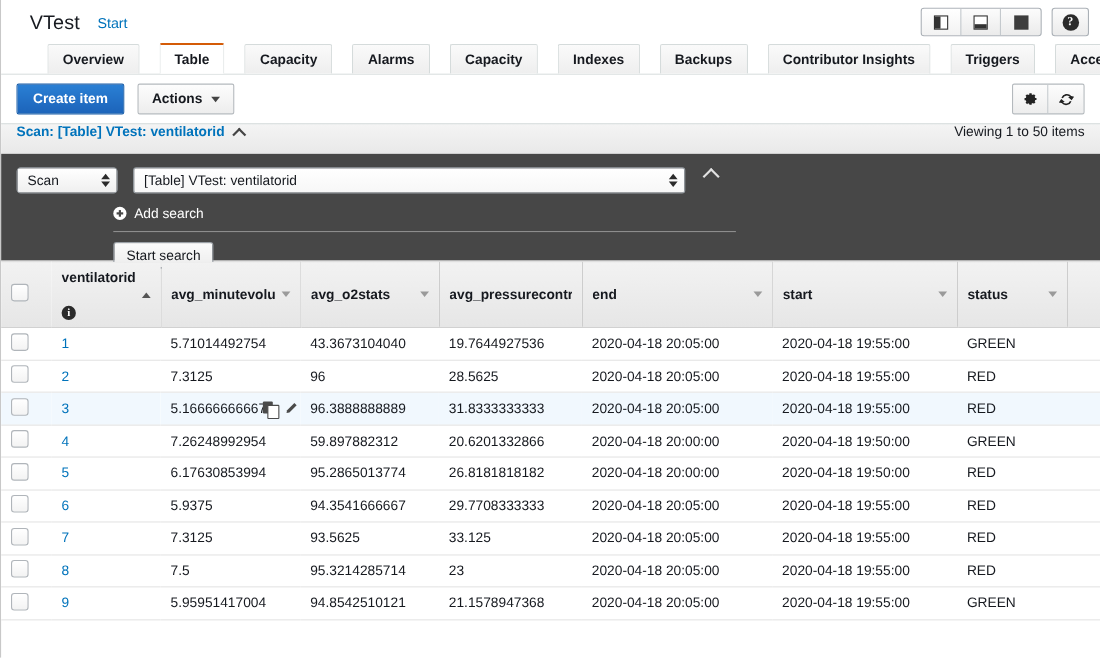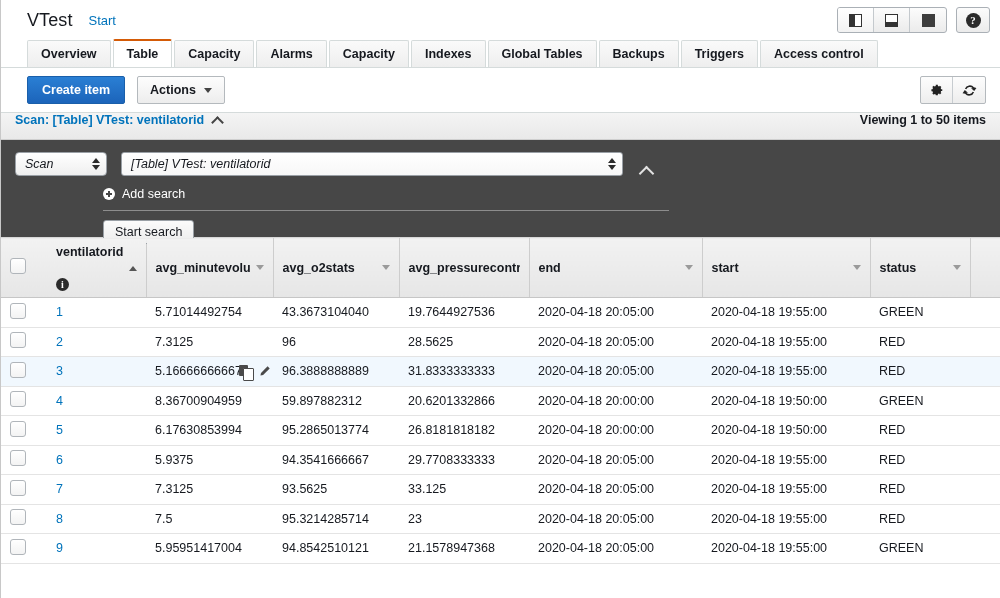--- a/index.html
+++ b/index.html
@@ -92,37 +92,37 @@
     display: flex; align-items: center;
     font-size: 12.5px; font-weight: bold;
     color: #16191f;
     background: linear-gradient(to bottom,#fafafa,#eeeeee);
     border: 1px solid #d5dbdb;
     border-bottom: none;
     margin-right: 2px;
     border-radius: 2px 2px 0 0;
     cursor: pointer;
     white-space: nowrap;
+    margin-left: 16px;
   }
   .tab.active {
     background: #fff;
     border-top: 2px solid #d45b07;
     color: #16191f;
     position: relative;
     height: 28px;
     z-index: 2;
   }
 
   
   .toolbar {
     height: 44px;
     display: flex; align-items: center;
     padding: 0 14px 0 14px;
     background: #fff;
-    margin-left: 12px;
   }
   .btn-primary {
     background: linear-gradient(to bottom,#2a7fd4,#1c64ba);
     border: 1px solid #1a5faa;
     color: #fff;
     font-size: 12.5px; font-weight: bold;
     padding: 6px 14px;
     border-radius: 2px;
     cursor: pointer;
   }
@@ -165,29 +165,29 @@
     font-size: 12.5px; font-weight: bold; color: #0073bb; cursor: pointer;
   }
   .chev-up {
     margin-left: 9px; display:inline-block;
     width: 9px; height: 9px;
     border-left: 2px solid #444; border-top: 2px solid #444;
     transform: rotate(45deg);
     position: relative; top: 2px;
   }
   .scanbar-spacer{flex:1 1 auto;}
-  .viewing-text { font-size:12.5px; font-weight:bold; color:#16191f; }
+  .viewing-text { font-size:12.5px; font-weight:normal; color:#16191f; }
 
   
   .filter-panel {
     background: #474747;
     padding: 12px 14px 14px 14px;
     height: 97px;
   }
-  .filter-row1 { display:flex; align-items:flex-end;font-style:italic; }
+  .filter-row1 { display:flex; align-items:flex-start; }
   .sel-small {
     width: 92px; height: 24px;
     background: linear-gradient(to bottom,#ffffff,#efefef);
     border: 1px solid #9aa0a6;
     border-radius: 4px;
     font-size: 12.5px; color:#16191f;
     display:flex;align-items:center;
     padding: 0 6px 0 9px;
     cursor:pointer; position:relative;
   }
@@ -346,24 +346,24 @@
     <div class="tab">
         <span>Alarms</span>
       </div>
     <div class="tab">
         <span>Capacity</span>
       </div>
     <div class="tab">
         <span>Indexes</span>
       </div>
     <div class="tab">
-        <span>Global Tables</span>
-      </div>
-    <div class="tab">
         <span>Backups</span>
+      </div>
+    <div class="tab">
+        <span>Contributor Insights</span>
       </div>
     <div class="tab">
         <span>Triggers</span>
       </div>
     <div class="tab">
         <span>Access control</span>
       </div>
 
   </div>
 
@@ -540,21 +540,21 @@
             <td><span>96.3888888889</span></td>
             <td><span>31.8333333333</span></td>
             <td><span>2020-04-18 20:05:00</span></td>
             <td><span>2020-04-18 19:55:00</span></td>
             <td><span>RED</span></td>
             <td></td>
           </tr>
           <tr>
             <td><span class="chk"></span></td>
             <td><span class="rowkey">4</span></td>
-            <td><span>8.36700904959</span></td>
+            <td><span>7.26248992954</span></td>
             <td><span>59.897882312</span></td>
             <td><span>20.6201332866</span></td>
             <td><span>2020-04-18 20:00:00</span></td>
             <td><span>2020-04-18 19:50:00</span></td>
             <td><span>GREEN</span></td>
             <td></td>
           </tr>
           <tr>
             <td><span class="chk"></span></td>
             <td><span class="rowkey">5</span></td>

